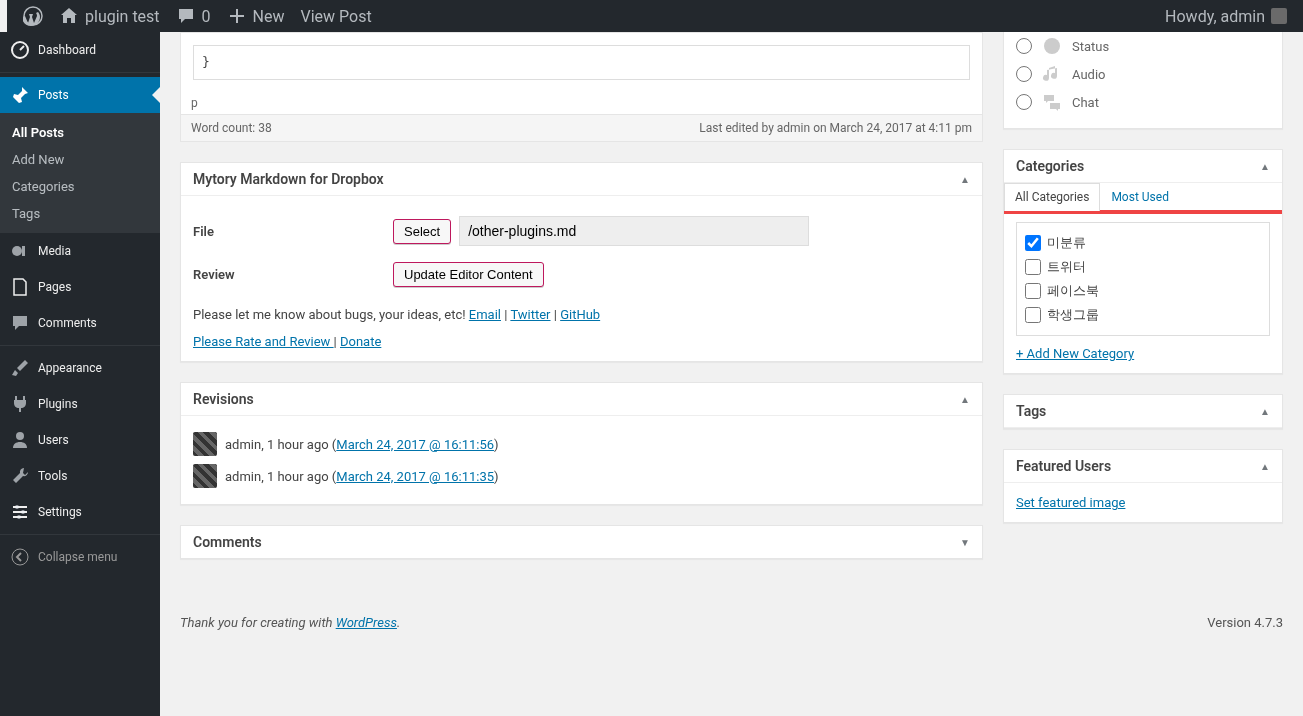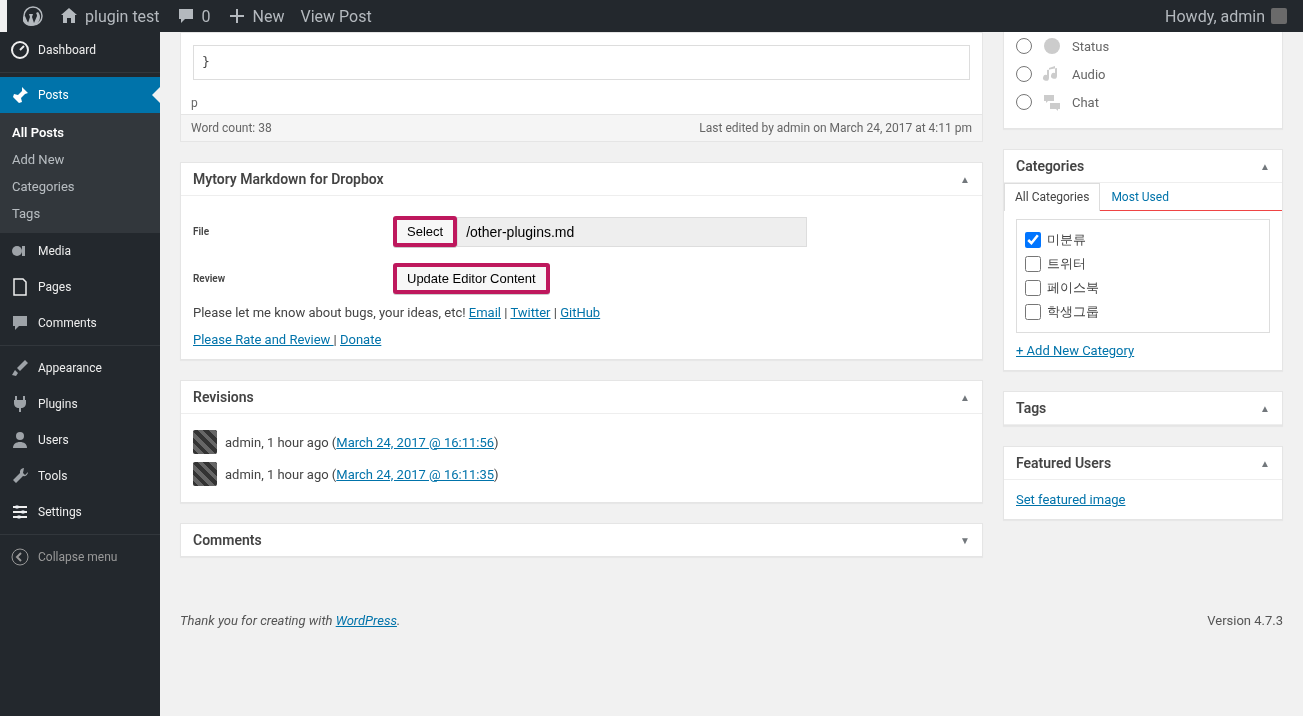--- a/index.html
+++ b/index.html
@@ -37,31 +37,31 @@
 .toggle { color: #72777c; cursor: pointer; font-size: 10px; }
 
 
 .editor-wrap { background: #fff; border: 1px solid #e5e5e5; margin-bottom: 20px; }
 .editor-body { padding: 12px; min-height: 48px; font-family: Menlo, monospace; color: #444; }
 .editor-path { padding: 4px 10px; color: #666; font-size: 12px; }
 .editor-status { display: flex; justify-content: space-between; padding: 6px 10px; background: #f5f5f5; border-top: 1px solid #e5e5e5; color: #666; font-size: 12px; }
 
 
 .row { display: flex; align-items: center; padding: 8px 0; }
-.row-label { width: 200px; font-weight: 600; font-size: 10px; }
-.button { background: #f7f7f7; border: 4px solid #be185d; border-radius: 3px; padding: 4px 10px; font-size: 13px; cursor: pointer; box-shadow: 0 1px 0 #ccc; }
+.row-label { width: 200px; font-weight: 600; font-size: 13px; }
+.button { background: #f7f7f7; border: 1px solid #be185d; border-radius: 3px; padding: 4px 10px; font-size: 13px; cursor: pointer; box-shadow: 0 1px 0 #ccc; }
 .input-text { border: 1px solid #ddd; background: #fff; padding: 4px 8px; font-size: 14px; width: 350px; height: 30px; }
 .input-readonly { background: #eee; }
 
 
 .rev-row { display: flex; align-items: center; gap: 8px; padding: 4px 0; }
 .rev-avatar { width: 24px; height: 24px; background: repeating-linear-gradient(45deg,#333,#333 4px,#666 4px,#666 8px); border-radius: 2px; }
 
 
-.tabs { display: flex; border-bottom: 1px solid #ef4444; margin: -12px -12px 8px; }
+.tabs { display: flex; border-bottom: 4px solid #ef4444; margin: -12px -12px 8px; }
 .tab { padding: 6px 10px; border: 1px solid transparent; border-bottom: none; cursor: pointer; font-size: 12px; }
 .tab.active { border-color: #ddd; background: #fff; margin-bottom: -1px; }
 .tab:not(.active) { color: #0073aa; }
 .cat-list { border: 1px solid #ddd; padding: 8px; max-height: 200px; overflow: auto; }
 .cat-item { display: flex; align-items: center; gap: 6px; padding: 3px 0; }
 .cat-item input { width: 16px; height: 16px; }
 
 
 .fmt-item { display: flex; align-items: center; gap: 10px; padding: 4px 0; color: #666; }
 .fmt-item input { width: 16px; height: 16px; }
@@ -222,27 +222,27 @@
 
     <div class="postbox">
       <div class="postbox-header">
         <h2>Mytory Markdown for Dropbox</h2>
         <span class="toggle">▲</span>
       </div>
       <div class="inside">
         <div class="row">
           <div class="row-label">File</div>
           <button class="button">Select</button>
-          <input type="text" class="input-text input-readonly" style="" readonly="" value="/other-plugins.md">
+          <input type="text" class="input-text input-readonly" style="margin-left: 8px;" readonly="" value="/other-plugins.md">
         </div>
         <div class="row">
           <div class="row-label">Review</div>
           <button class="button">Update Editor Content</button>
         </div>
-        <p style="margin-top:3px;">
+        <p style="margin-top:12px;">
           <span>Please let me know about bugs, your ideas, etc! </span>
           <a class="link-plain">Email</a> |
           <a class="link-plain">Twitter</a> |
           <a class="link-plain">GitHub</a>
         </p>
         <p style="margin-top:12px;">
           <a class="link-plain">Please Rate and Review </a>|
           <a class="link-plain">Donate</a>
         </p>
       </div>

